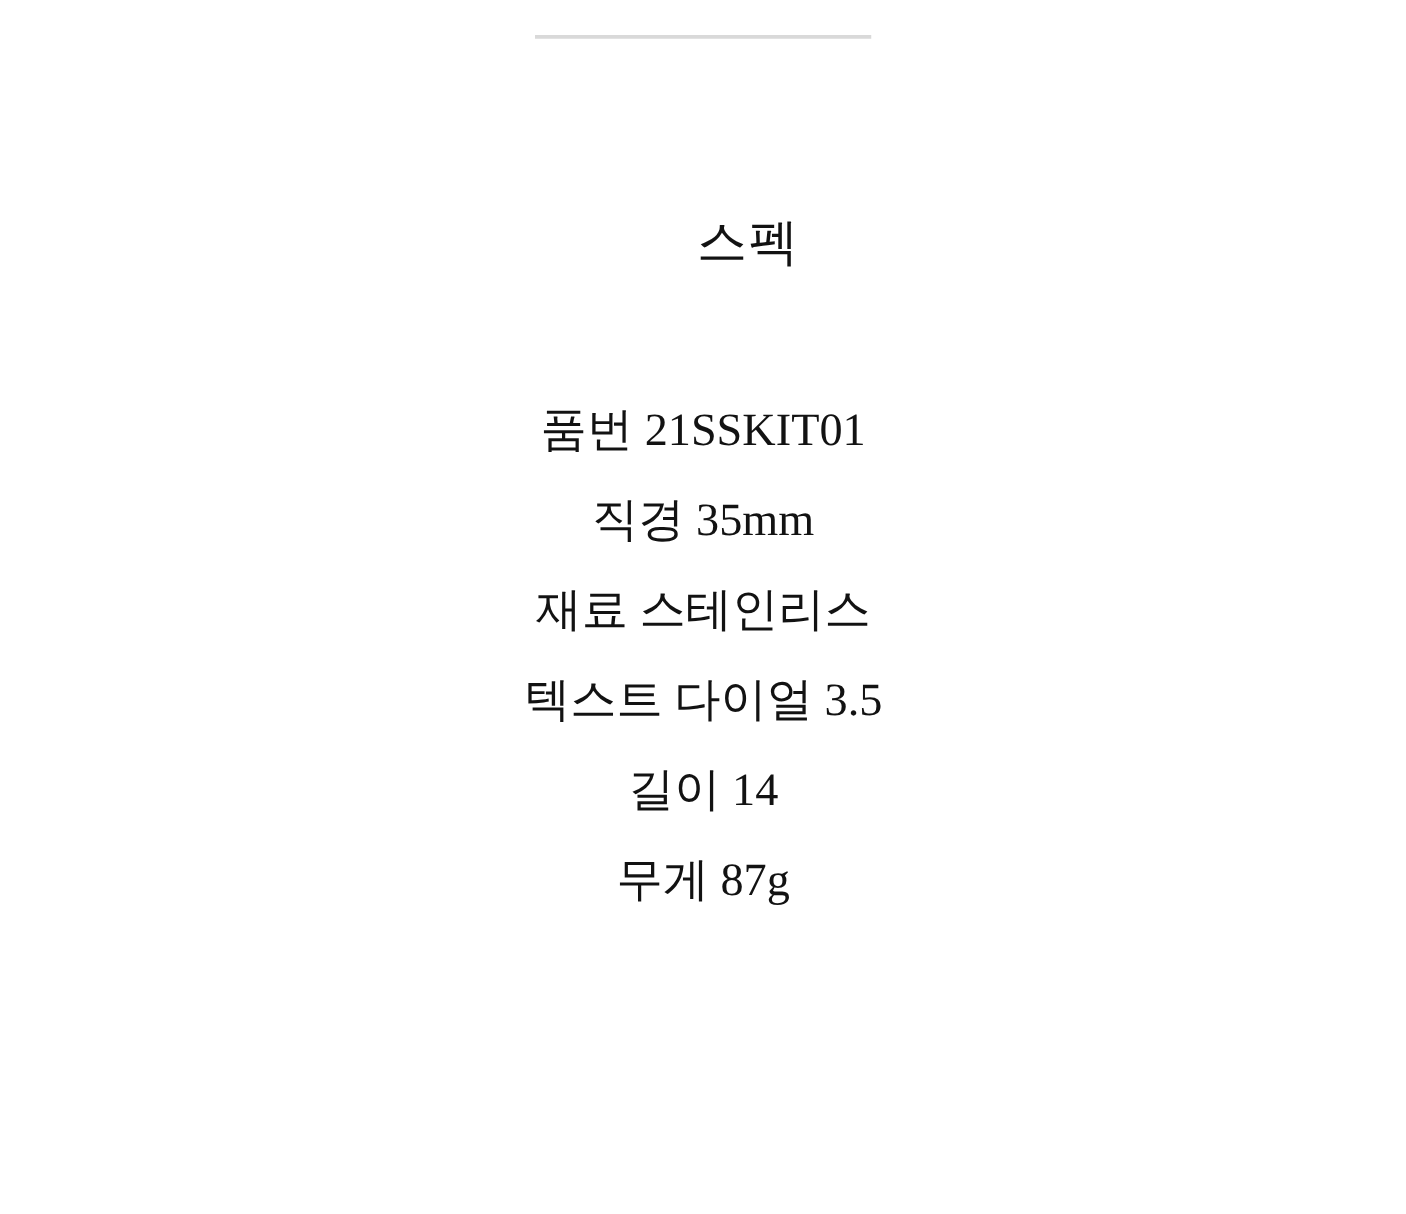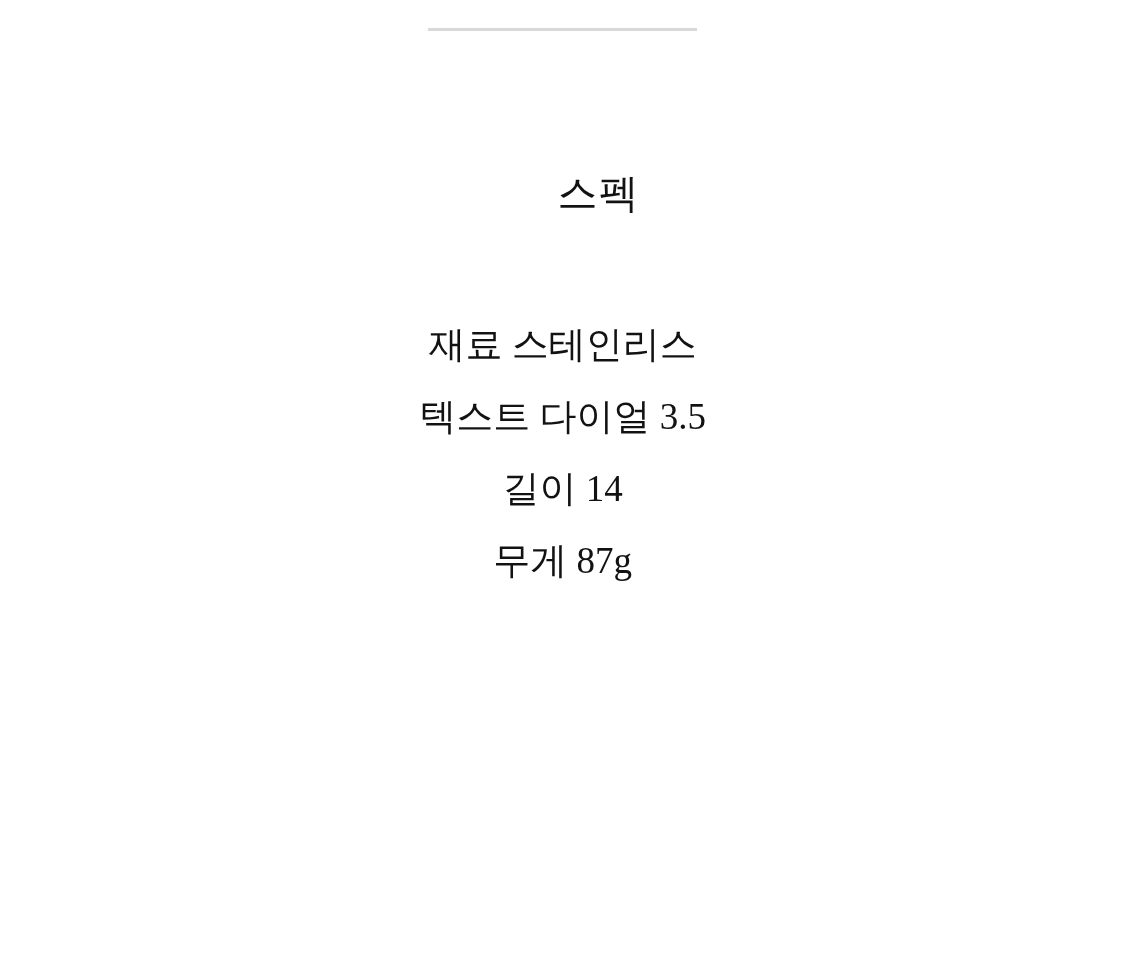--- a/index.html
+++ b/index.html
@@ -53,18 +53,20 @@
   </style>
 </head>
 <body>
 
 <div class="page">
   <div class="divider"></div>
 
   <h2 class="title">스펙</h2>
 
   <div class="specs">
+    <p class="spec-line">품번 21SSKIT01</p>
+    <p class="spec-line">직경 35mm</p>
     <p class="spec-line">재료 스테인리스</p>
     <p class="spec-line">텍스트 다이얼 3.5</p>
     <p class="spec-line">길이 14</p>
     <p class="spec-line">무게 87g</p>
   </div>
 </div>
 
 </body></html>

